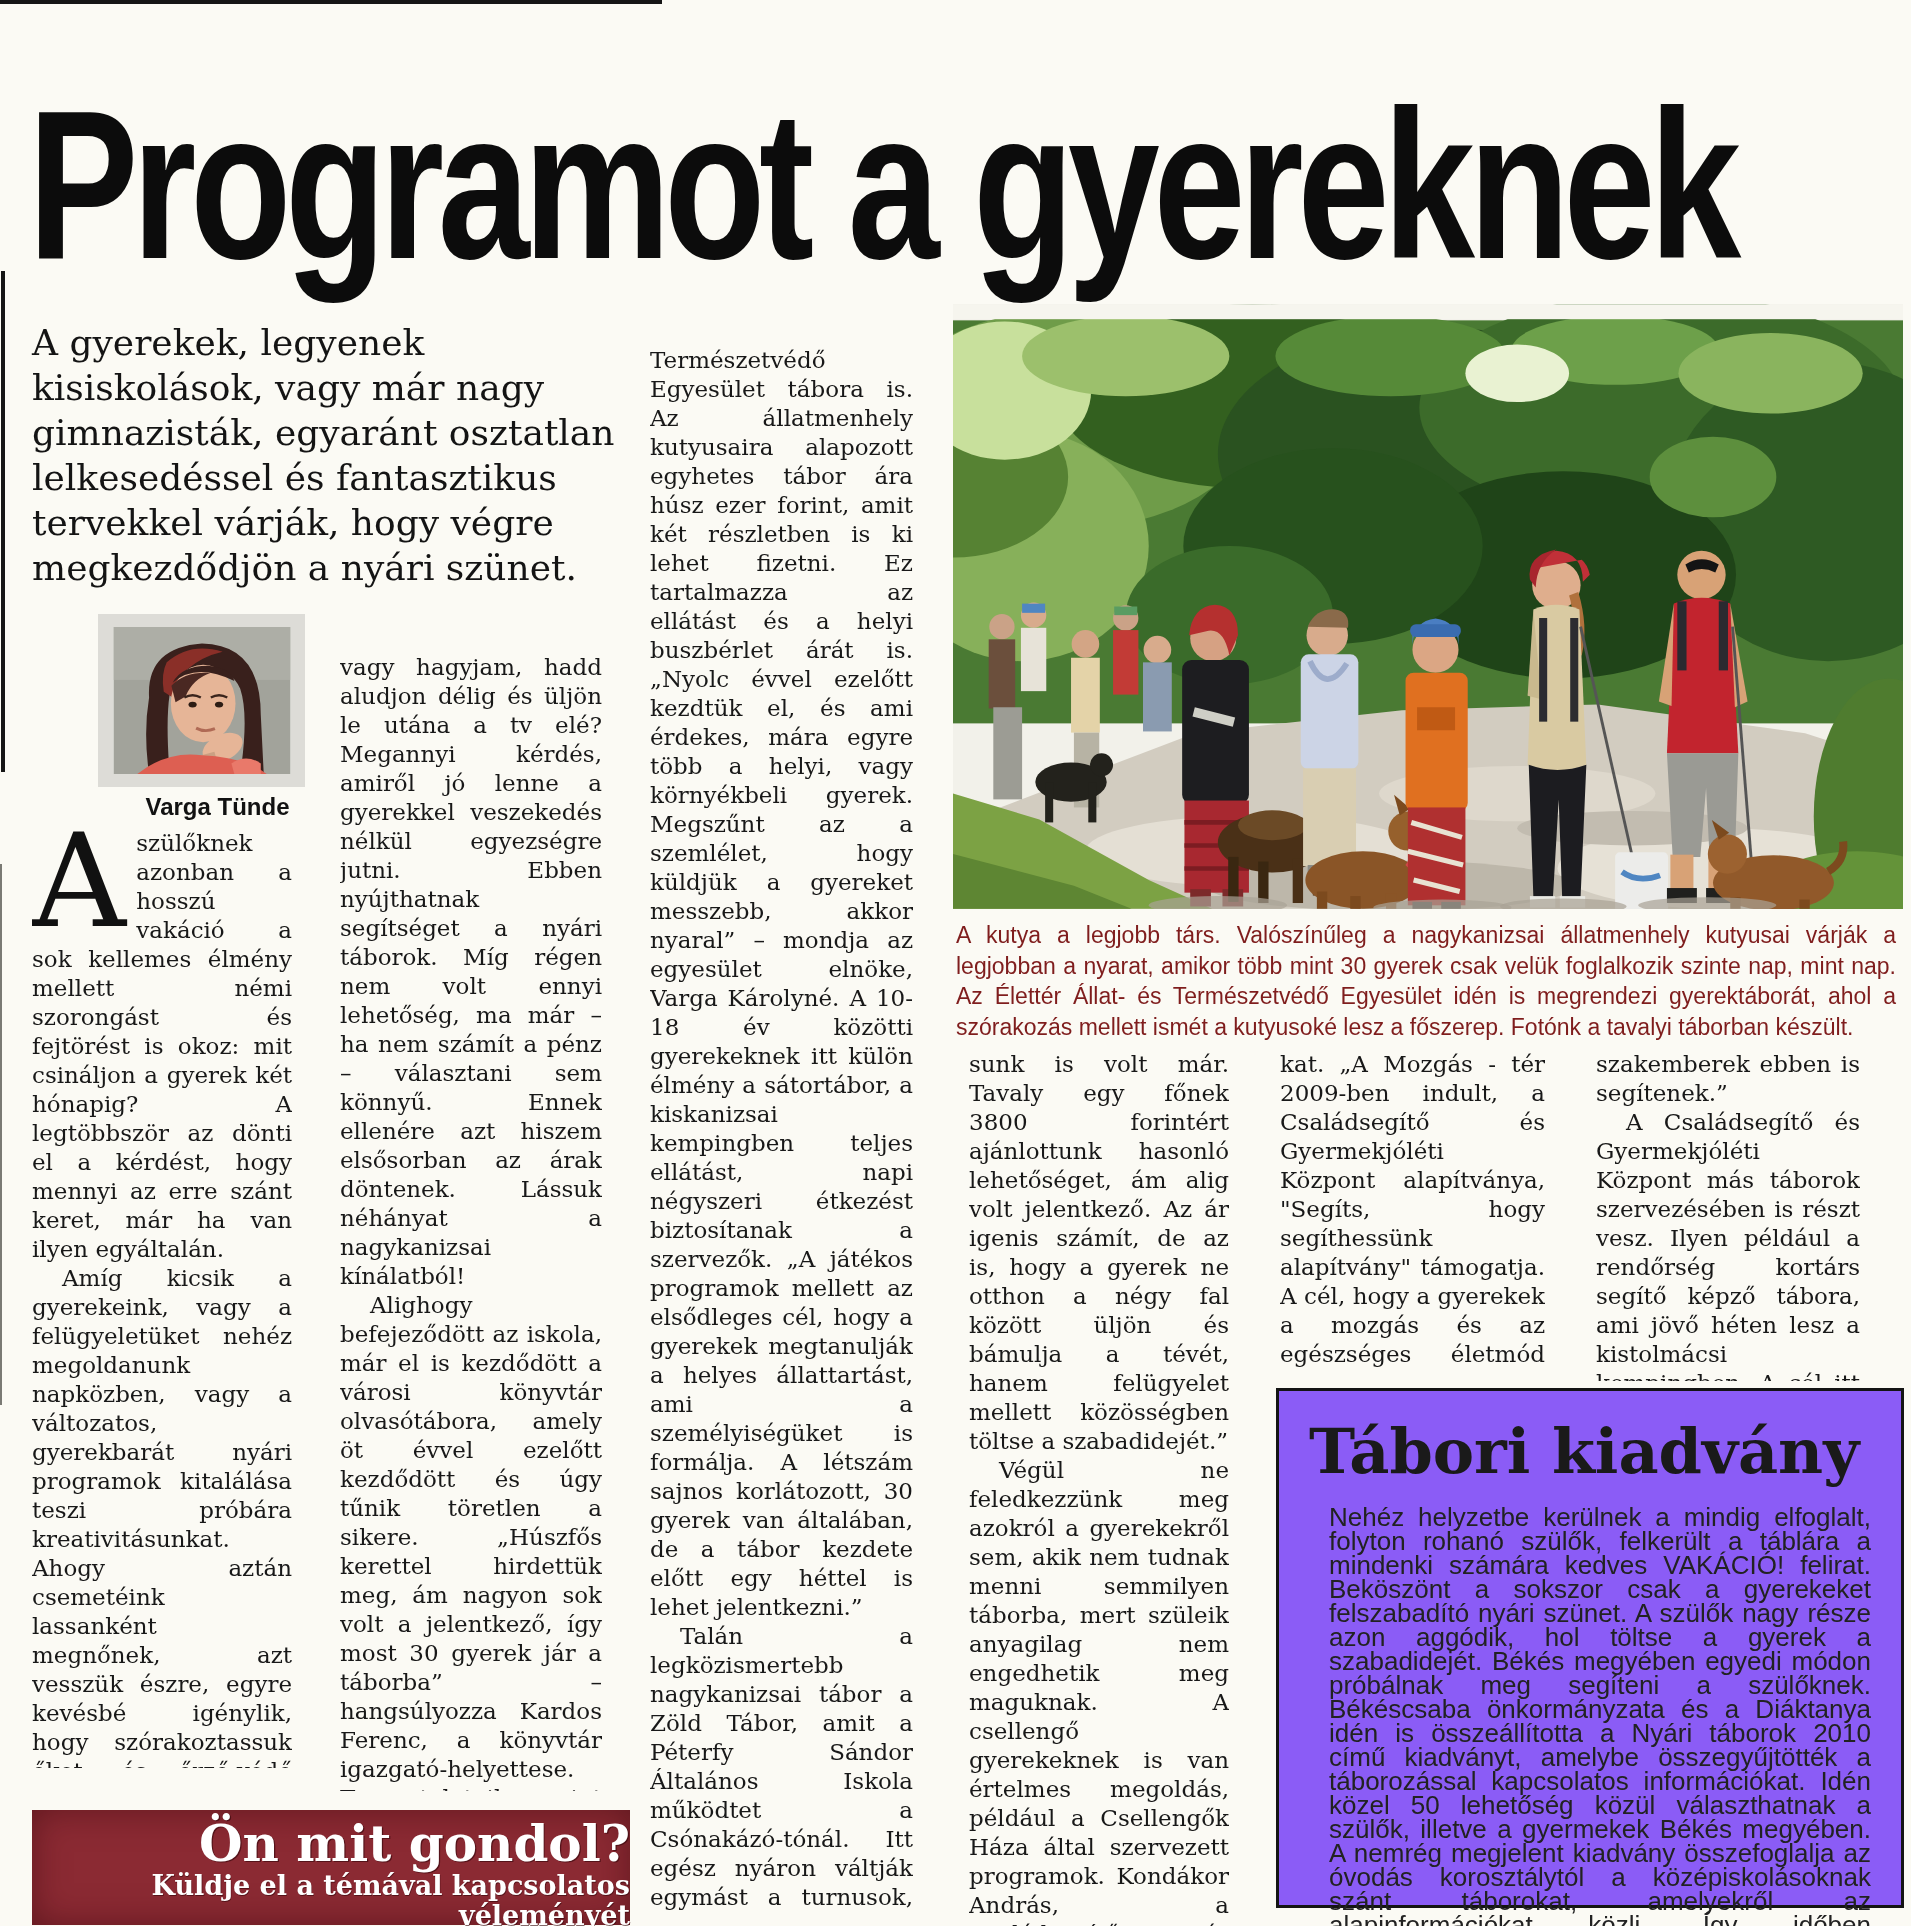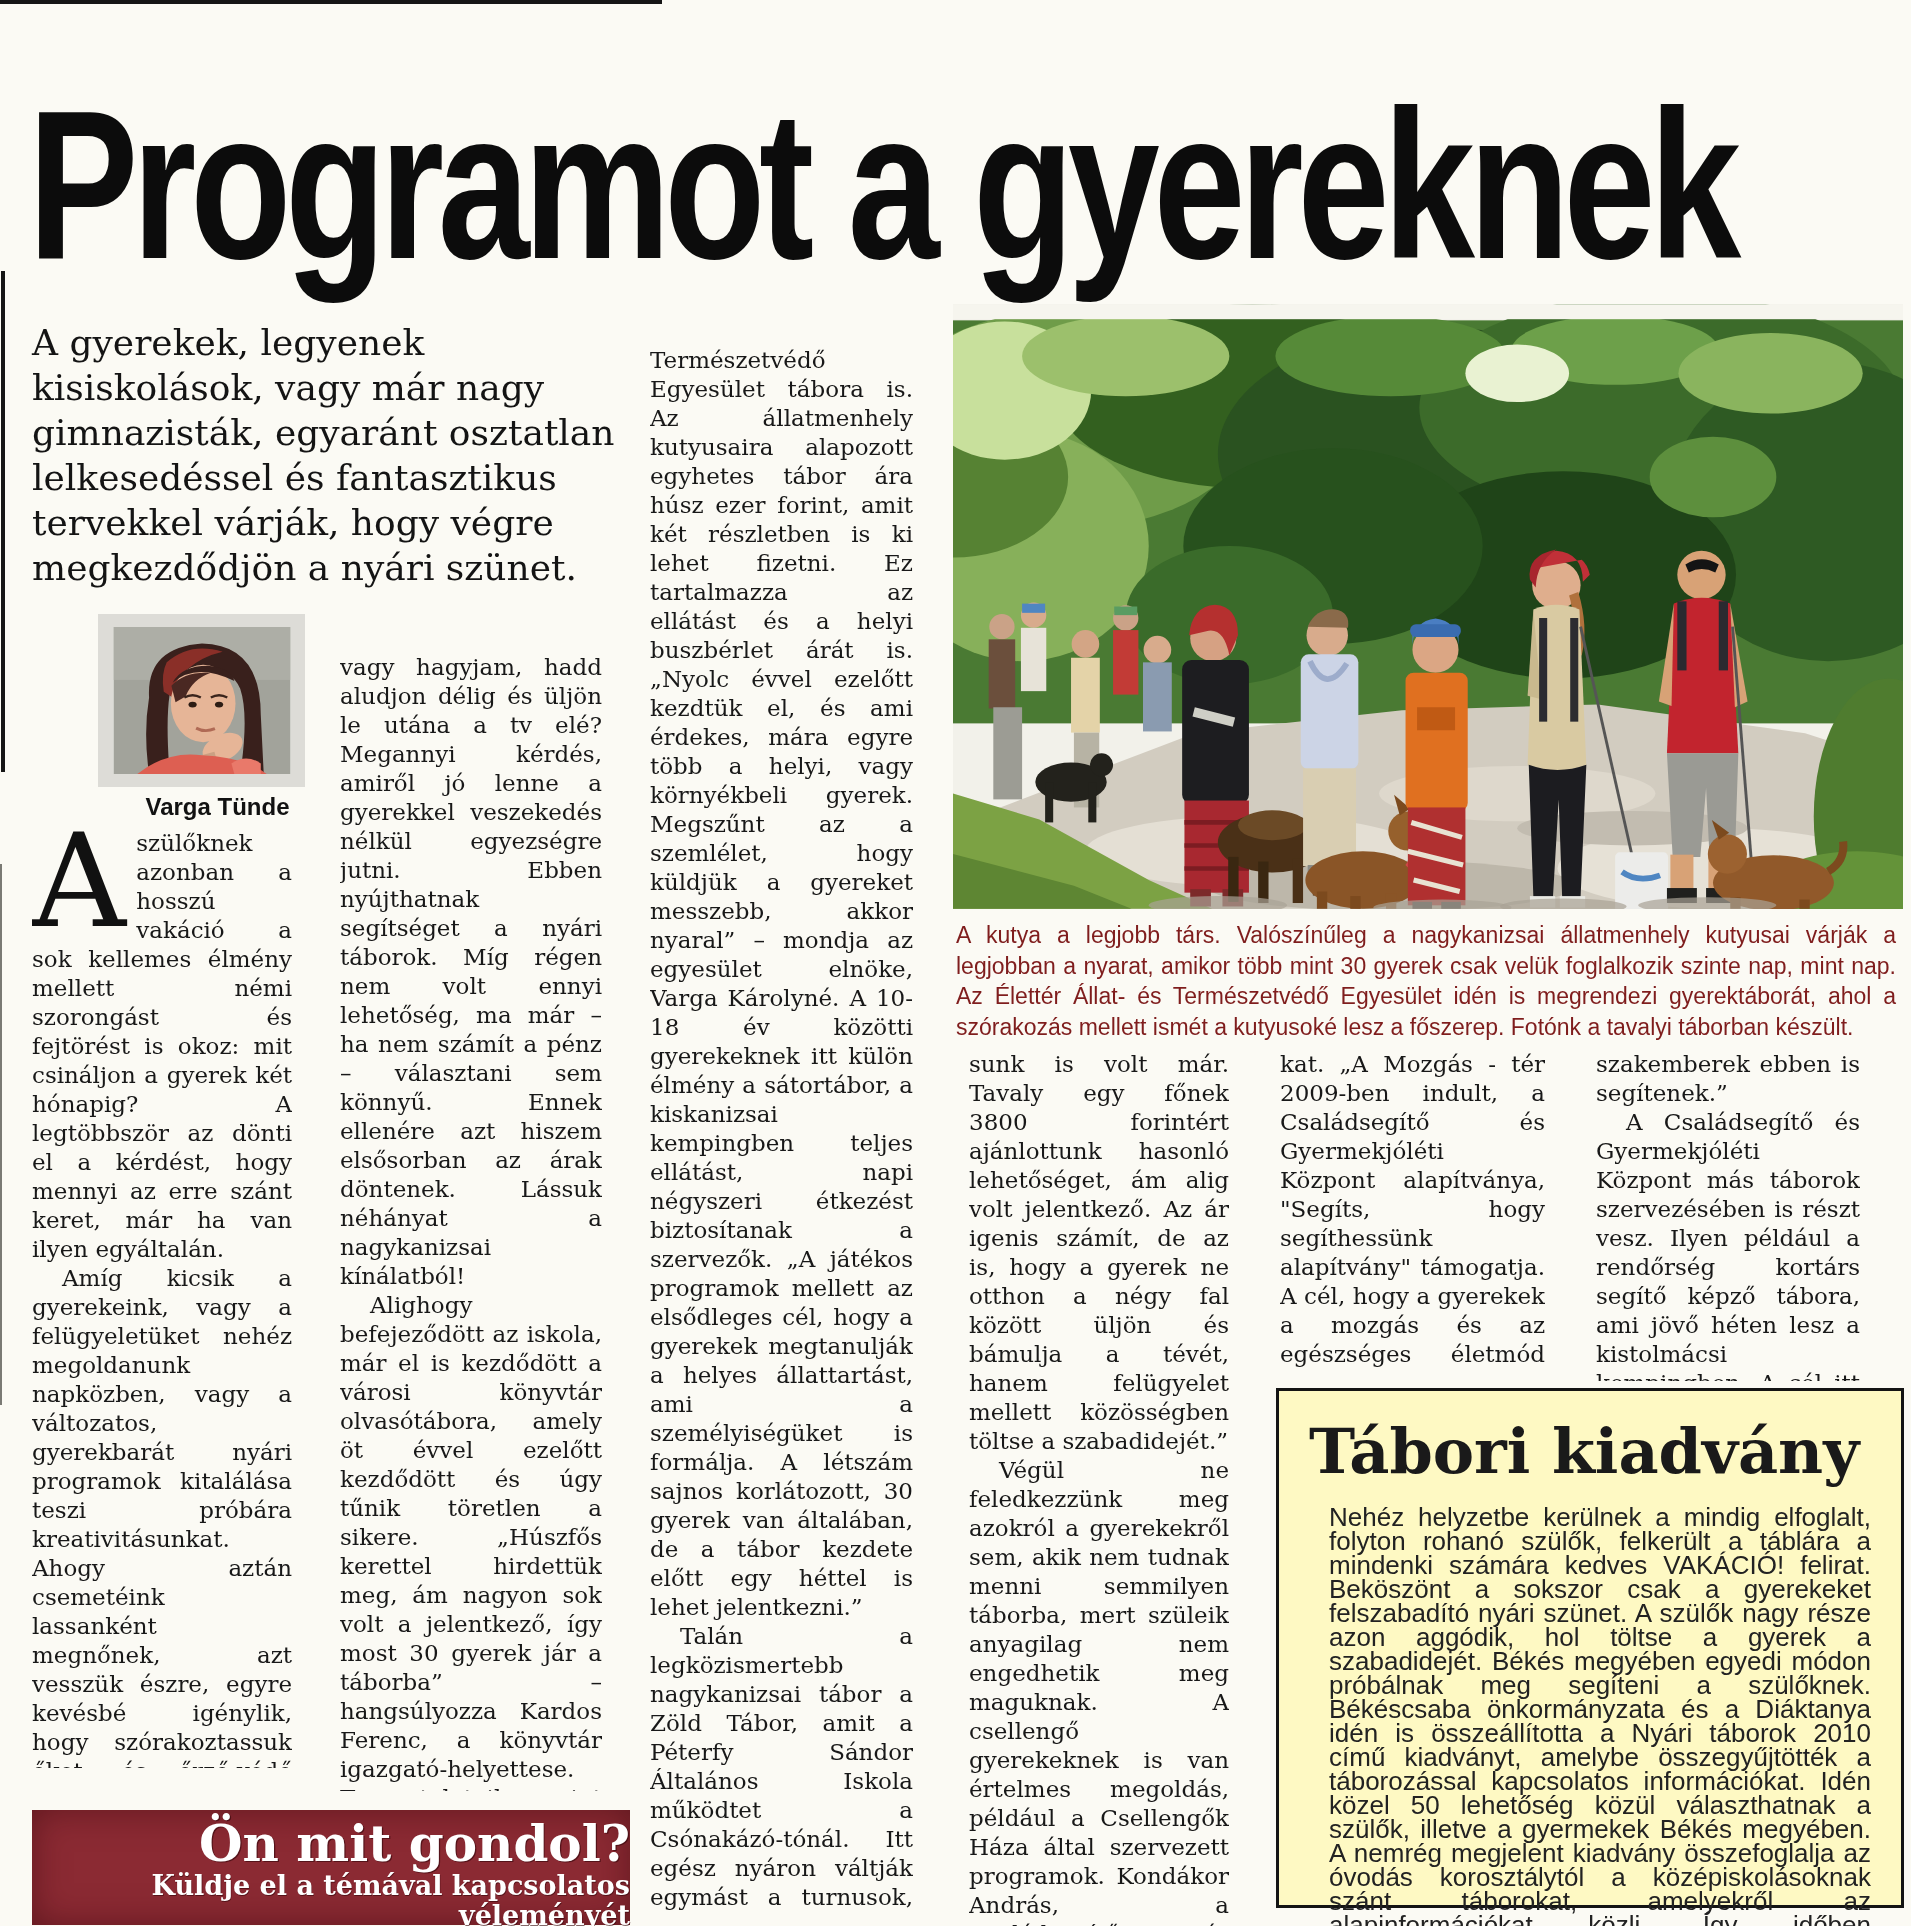--- a/index.html
+++ b/index.html
@@ -42,21 +42,21 @@
         font-family:"Liberation Sans",sans-serif;font-size:23px;line-height:30.5px;
         text-align:justify;color:#7f1d1d;}
   
   #opinion-box{position:absolute;left:32px;top:1810px;width:598px;height:115px;
         background:#8b2a33;color:#fff;text-align:right;box-shadow:inset 0 0 35px rgba(60,10,15,.55);}
   #opinion-title{font-size:50px;font-weight:bold;line-height:55px;margin-top:5.8px;
         text-shadow:1.2px 1.2px 0 rgba(50,5,10,.6);}
   .opinion-line{font-size:27px;font-weight:bold;line-height:30px;text-shadow:0.6px 0.6px 0 rgba(50,5,10,.6);}
   
   #camp-box{position:absolute;left:1276px;top:1388px;width:628px;height:520px;
-        background:#fef9c3;border:3.5px solid #141414;box-sizing:border-box;padding:22px 30px;}
+        background:#8b5cf6;border:3.5px solid #141414;box-sizing:border-box;padding:22px 30px;}
   #camp-title{font-size:62px;font-weight:bold;color:#1a1a1a;margin:5.8px 0 21px 0;line-height:1.05;}
   #camp-body{font-family:Liberation Sans, sans-serif;font-size:26px;line-height:24px;
         text-align:justify;color:#222;margin-left:20px;}
 </style>
 </head>
 <body>
 
 <div id="page">
 
   <div class="artifact" style="left:0;top:0;width:662px;height:4px;"></div>

